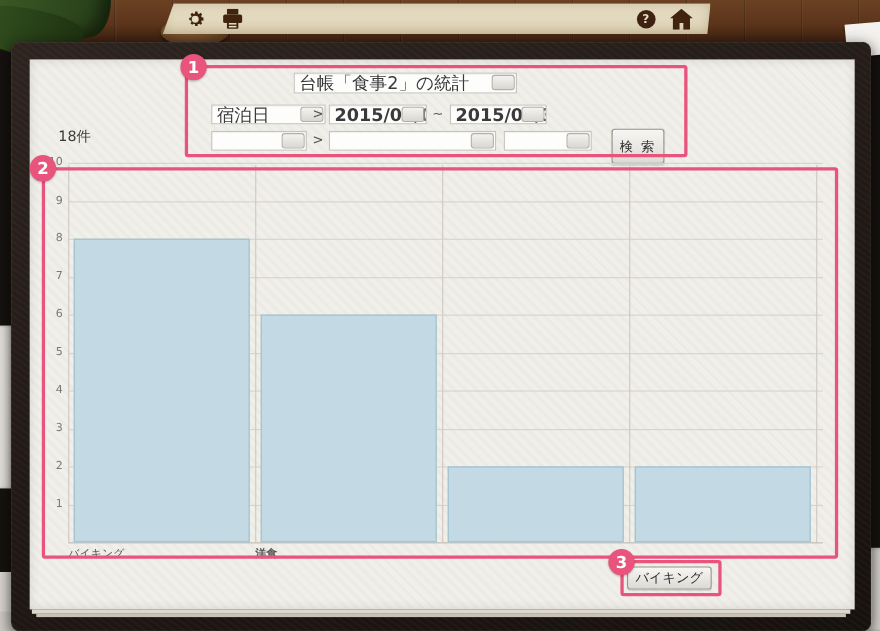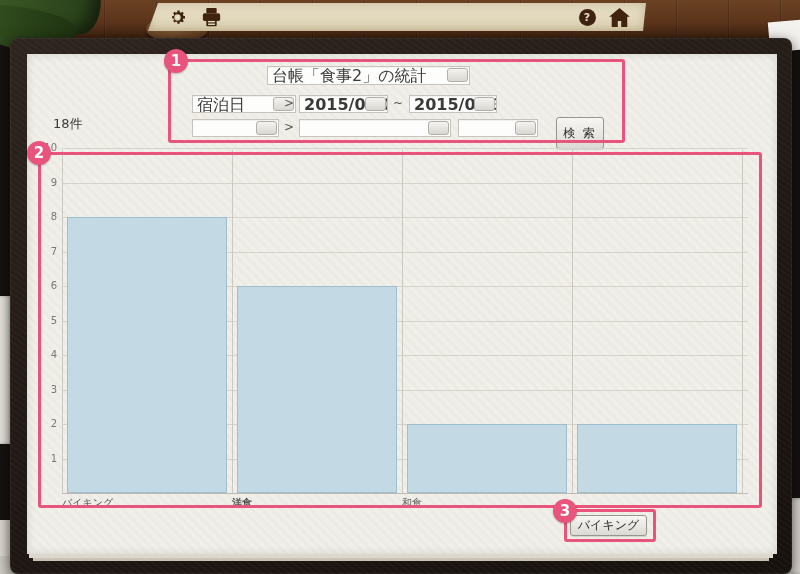--- a/index.html
+++ b/index.html
@@ -195,21 +195,20 @@
           <div class="vline" style="left: 205px; top: 96px; height: 343px;"></div>
           <div class="vline" style="left: 375px; top: 96px; height: 343px;"></div>
           <div class="vline" style="left: 545px; top: 96px; height: 343px;"></div>
           <div class="vline" style="left: 715px; top: 96px; height: 343px;"></div>
           <div class="baseline" style="left: 35px; top: 439px; width: 686px;"></div>
           <div class="bar" style="left: 40px; top: 163px; width: 160px; height: 276px; background: rgb(195, 217, 227); border-color: rgb(159, 191, 206);"></div>
           <div class="catlabel" style="left: 35px; top: 442px; width: 170px;">バイキング</div>
           <div class="bar" style="left: 210px; top: 232px; width: 160px; height: 207px; background: rgb(195, 217, 227); border-color: rgb(159, 191, 206);"></div>
           <div class="catlabel" style="left: 205px; top: 442px; width: 170px; font-weight: bold;">洋食</div>
           <div class="bar" style="left: 380px; top: 370px; width: 160px; height: 69px; background: rgb(195, 217, 227); border-color: rgb(159, 191, 206);"></div>
-          <div class="catlabel" style="left: 375px; top: 442px; width: 170px;">和食</div>
           <div class="bar" style="left: 550px; top: 370px; width: 160px; height: 69px; background: rgb(195, 217, 227); border-color: rgb(159, 191, 206);"></div>
         </div>
 
       <div class="anno-box" style="left:537px;top:455px;width:92px;height:33px;"></div>
       <div class="badge" style="left:526px;top:445px;">3</div>
       <button class="btn" style="left:543px;top:461px;width:77px;height:21px;">バイキング</button>
 
     </div>
   </div>
 </div>

